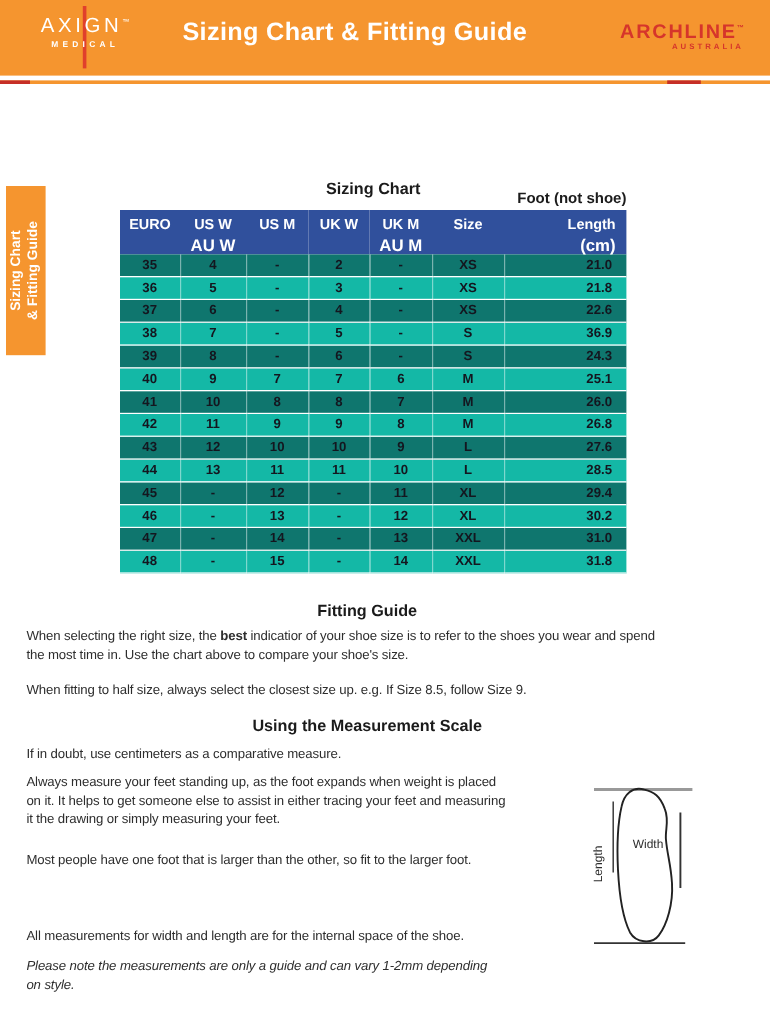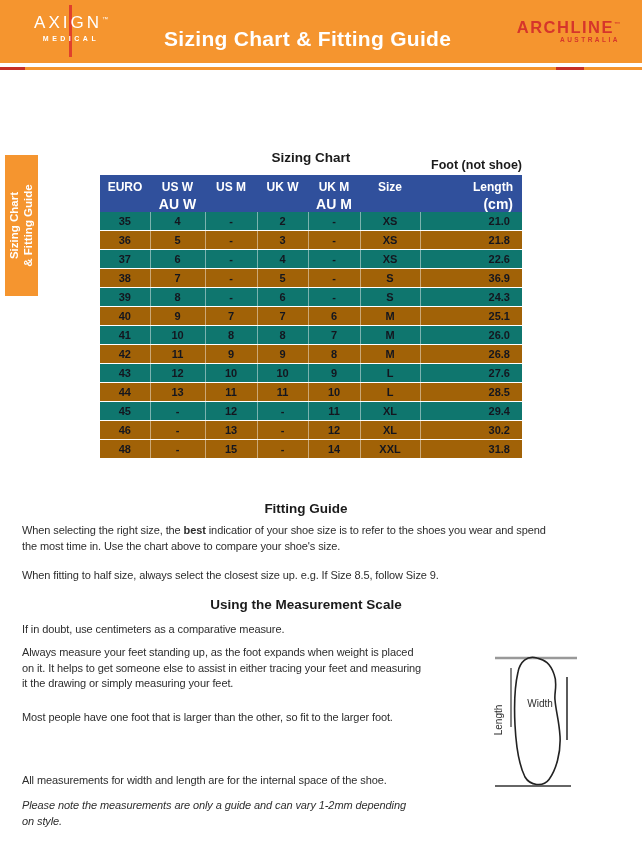--- a/index.html
+++ b/index.html
@@ -8,21 +8,21 @@
     font-family:"Liberation Sans", sans-serif; overflow:hidden;
   }
 
   
   .banner { position:absolute; left:0; top:0; width:642px; height:63px; background:#F5952F; }
   .axign { position:absolute; left:33px; top:9px; width:76px; text-align:center; color:#fff; }
   .axign-stroke { position:absolute; left:36px; top:-4px; width:3px; height:52px; background:#E0402C; }
   .axign-name { position:relative; font-size:17px; font-weight:400; letter-spacing:3px; line-height:20px; }
   .axign-name sup { font-size:6px; letter-spacing:0; vertical-align:super; }
   .axign-sub { position:relative; font-size:7px; font-weight:700; letter-spacing:3.5px; margin-top:2px; }
-  .title { position:absolute; left:152px; top:15px; margin:12px; font-size:21px; font-weight:700; color:#fff; letter-spacing:0.3px; }
+  .title { position:absolute; left:152px; top:15px; margin:0; font-size:21px; font-weight:700; color:#fff; letter-spacing:0.3px; }
   .archline { position:absolute; right:22px; top:15px; text-align:right; color:#D6352B; }
   .arch-name { font-size:16.5px; font-weight:700; letter-spacing:1.5px; line-height:18px; }
   .arch-name sup { font-size:6px; letter-spacing:0; }
   .arch-sub { font-size:6.5px; font-weight:700; letter-spacing:2.5px; margin-top:0; }
 
   
   .rule { position:absolute; left:0; top:67px; width:642px; height:3px; background:#F5952F; }
   .rule-red { position:absolute; top:0; height:3px; background:#C62F26; }
   .rule-red-left { left:0; width:25px; }
   .rule-red-right { left:556px; width:28px; }
@@ -48,21 +48,21 @@
   .sizing-table thead th .h2 { font-size:14px; font-weight:700; margin-top:2px; min-height:13px; }
   .sizing-table thead th:last-child { text-align:right; padding-right:9px; }
   .sizing-table tbody td {
     height:18px; line-height:18px; padding:0; text-align:center;
     font-size:11px; font-weight:700; color:#14161f;
     border-bottom:1px solid #ffffff;
   }
   .sizing-table tbody td:not(:last-child) { border-right:1px solid rgba(255,255,255,0.45); }
   .sizing-table tbody td:last-child { text-align:right; padding-right:12px; }
   .sizing-table tbody tr.row-a td { background:#0f766e; }
-  .sizing-table tbody tr.row-b td { background:#a16207; }
+  .sizing-table tbody tr.row-b td { background:#14b8a6; }
 
   
   .heading { position:absolute; left:0; width:612px; text-align:center; font-size:13.5px; font-weight:700; color:#1b1b1b; }
   .para {
     position:absolute; left:22px; width:618px; font-size:11px; line-height:15.5px;
     letter-spacing:-0.1px; color:#2d2d2d; white-space:pre-line;
   }
   .para b { font-weight:700; }
   #fitting-heading { top:490px; }
   #p1 { top:512px; }
@@ -255,20 +255,29 @@
         </tr>
         <tr class="row-b">
           <td>46</td>
           <td>-</td>
           <td>13</td>
           <td>-</td>
           <td>12</td>
           <td>XL</td>
           <td>30.2</td>
         </tr>
+        <tr class="row-a">
+          <td>47</td>
+          <td>-</td>
+          <td>14</td>
+          <td>-</td>
+          <td>13</td>
+          <td>XXL</td>
+          <td>31.0</td>
+        </tr>
         <tr class="row-b">
           <td>48</td>
           <td>-</td>
           <td>15</td>
           <td>-</td>
           <td>14</td>
           <td>XXL</td>
           <td>31.8</td>
         </tr>
       </tbody>

